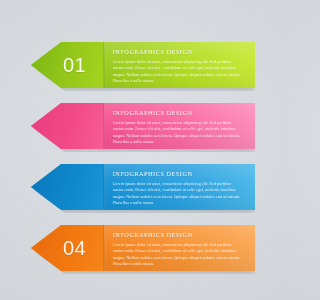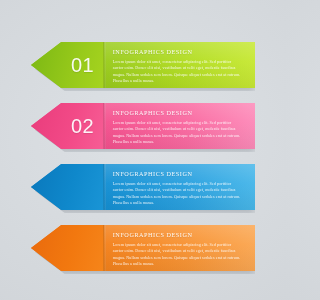--- a/index.html
+++ b/index.html
@@ -67,21 +67,21 @@
 
   
   .band-gloss {
     position: absolute;
     left: 32.6%; top: 0; right: 0; bottom: 0;
     background: linear-gradient(to bottom, rgba(255,255,255,0.16) 0%, rgba(255,255,255,0.03) 42%, rgba(0,0,0,0.05) 100%);
   }
 
   .band-number {
     position: absolute;
-    left: 8px;
+    left: 0;
     top: 0;
     width: 32.6%;
     height: 100%;
     display: flex;
     align-items: center;
     justify-content: center;
     padding-left: 14px;
     color: rgba(255,255,255,0.93);
     font-size: 20px;
     font-weight: 300;
@@ -149,21 +149,20 @@
     </div>
   </div>
 
   <div class="band b2" style="top:103px;">
     <div class="band-shadow"></div>
     <div class="band-body">
       <div class="band-head"></div>
       <div class="band-crease"></div>
       <div class="band-gloss"></div>
     </div>
-    <div class="band-number">02</div>
     <div class="band-text">
       <div class="band-title">INFOGRAPHICS DESIGN</div>
       <div class="band-body-text">Lorem ipsum dolor sit amet, consectetur adipiscing elit. Sed porttitor auctor enim. Donec elit nisi, vestibulum ut velit eget, molestie faucibus magna. Nullam sodales sem lorem. Quisque aliquet sodales erat at rutrum. Phasellus a nulla massa.</div>
     </div>
   </div>
 
   <div class="band b3" style="top:164px;">
     <div class="band-shadow"></div>
     <div class="band-body">
       <div class="band-head"></div>
@@ -176,19 +175,20 @@
     </div>
   </div>
 
   <div class="band b4" style="top:225px;">
     <div class="band-shadow"></div>
     <div class="band-body">
       <div class="band-head"></div>
       <div class="band-crease"></div>
       <div class="band-gloss"></div>
     </div>
+    <div class="band-number">04</div>
     <div class="band-text">
       <div class="band-title">INFOGRAPHICS DESIGN</div>
       <div class="band-body-text">Lorem ipsum dolor sit amet, consectetur adipiscing elit. Sed porttitor auctor enim. Donec elit nisi, vestibulum ut velit eget, molestie faucibus magna. Nullam sodales sem lorem. Quisque aliquet sodales erat at rutrum. Phasellus a nulla massa.</div>
     </div>
   </div>
 
 </div>
 
 </body></html>

